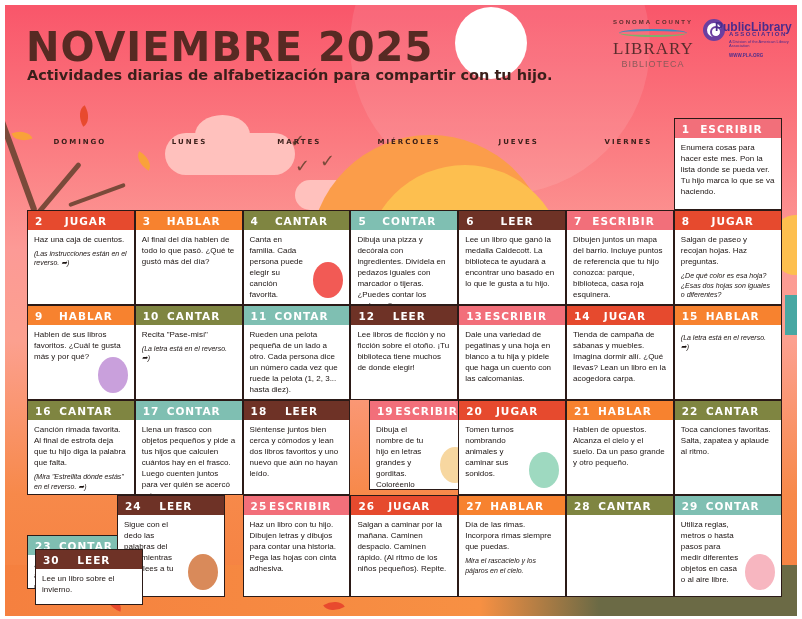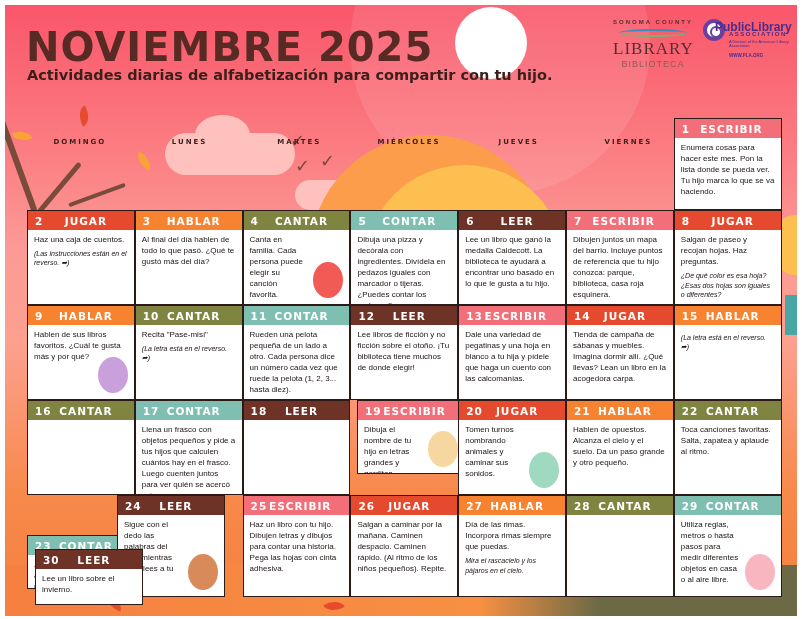--- a/index.html
+++ b/index.html
@@ -271,37 +271,44 @@
         </div>
         <div class="body">
           <div class="note">(La letra está en el reverso. ➦)</div>
         </div>
       </div>
       <div class="cell" style="left: 0px; top: 282px; height: 95px;">
         <div class="head c-cantar">
           <span class="num">16</span>
           <span class="act">CANTAR</span>
         </div>
+        <div class="body">
+          <div>Canción rimada favorita. Al final de estrofa deja que tu hijo diga la palabra que falta.</div>
+          <div class="note">(Mira "Estrellita dónde estás" en el reverso. ➦)</div>
+        </div>
       </div>
       <div class="cell" style="left: 107.8px; top: 282px; height: 95px;">
         <div class="head c-contar">
           <span class="num">17</span>
           <span class="act">CONTAR</span>
         </div>
         <div class="body">
           <div>Llena un frasco con objetos pequeños y pide a tus hijos que calculen cuántos hay en el frasco. Luego cuenten juntos para ver quién se acercó más.</div>
         </div>
       </div>
       <div class="cell" style="left: 215.6px; top: 282px; height: 95px;">
         <div class="head c-leer">
           <span class="num">18</span>
           <span class="act">LEER</span>
         </div>
-      </div>
-      <div class="cell" style="left: 330px; top: 282px; height: 74px;">
+        <div class="body">
+          <div>Siéntense juntos bien cerca y cómodos y lean dos libros favoritos y uno nuevo que aún no hayan leído.</div>
+        </div>
+      </div>
+      <div class="cell" style="left: 342px; top: 282px; height: 90px;">
         <div class="head c-escribir">
           <span class="num">19</span>
           <span class="act">ESCRIBIR</span>
         </div>
         <div class="body narrow">
           <div>Dibuja el nombre de tu hijo en letras grandes y gorditas. Coloréenlo juntos.</div>
         </div>
         <div class="illus" style="right: 6px; bottom: 6px; width: 30px; height: 36px; background: rgb(247, 215, 160);"></div>
       </div>
       <div class="cell" style="left: 431.2px; top: 282px; height: 95px;">

